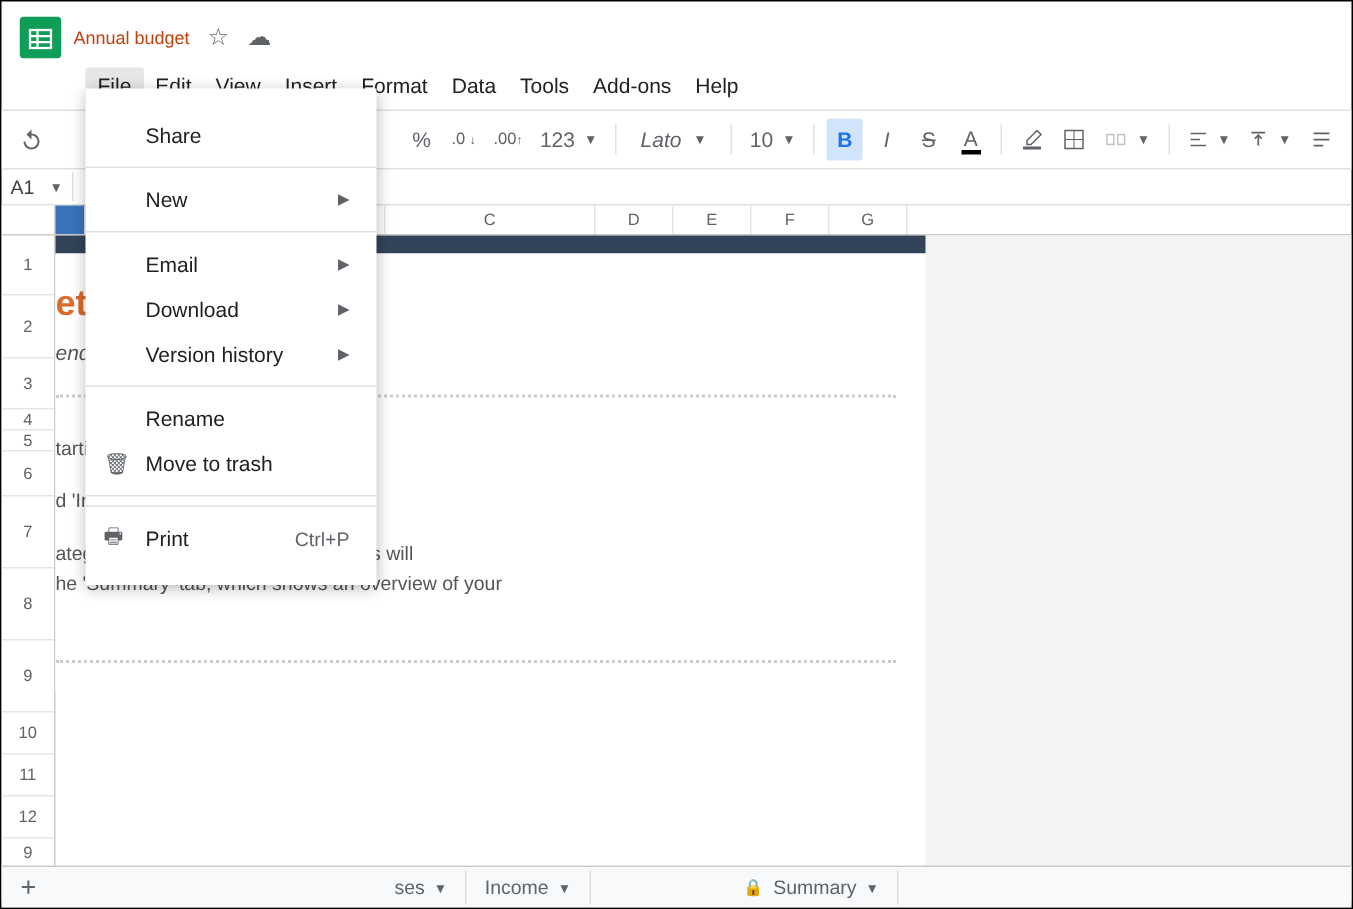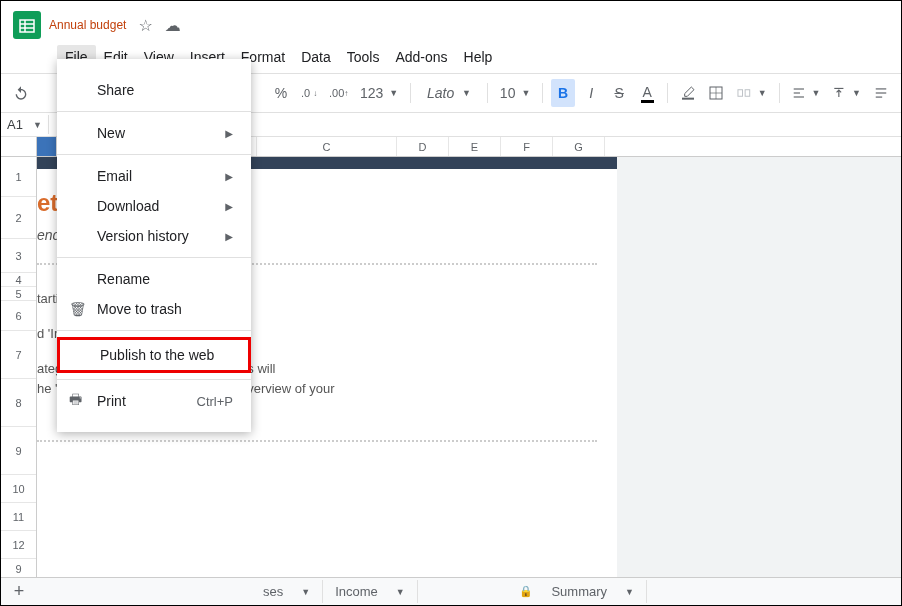--- a/index.html
+++ b/index.html
@@ -51,21 +51,21 @@
 .file-menu { position: absolute; left: 56px; top: 58px; width: 194px; background: #fff; box-shadow: 0 2px 10px rgba(0,0,0,.3); z-index: 100; padding: 16px 0; }
 .file-menu .mi { padding: 7px 18px 7px 40px; font-size: 14px; color: #202124; position: relative; cursor: pointer; display: flex; justify-content: space-between; align-items: center; }
 .file-menu .sep { height: 1px; background: #e0e0e0; margin: 6px 0; }
 .mi .arrow { font-size: 10px; color: #5f6368; }
 .mi .shortcut { color: #5f6368; font-size: 13px; }
 .mi .left-icon { position: absolute; left: 12px; color: #5f6368; font-size: 14px; }
 .highlight-box { border: 3px solid #e00; }
 
 .tabs { position: absolute; bottom: 0; left: 0; right: 0; height: 28px; border-top: 1px solid #ccc; display: flex; align-items: center; background: #f8f9fa; }
 .tabs .plus { width: 36px; text-align: center; font-size: 18px; color: #5f6368; }
-.tabs .tab { padding: 4px 12px; font-size: 13px; color: #5f6368; border-right: 1px solid #e0e0e0; display: flex; align-items: center; gap: 18px; }
+.tabs .tab { padding: 4px 12px; font-size: 13px; color: #5f6368; border-right: 1px solid #e0e0e0; display: flex; align-items: center; gap: 6px; }
 .tabs .tab .dd { font-size: 9px; }
 .lock { font-size: 11px; }
 
 .gray-bg { position: absolute; top: 20px; left: 580px; right: 0; bottom: 0; background: #f1f3f4; }
 </style>
 </head>
 <body>
 
 <div class="topbar">
   <div class="logo">
@@ -256,23 +256,20 @@
     </div>
   <div class="sep"></div>
   <div class="mi">
       <span>Rename</span>
     </div>
   <div class="mi">
       <span class="left-icon">🗑</span>
       <span>Move to trash</span>
     </div>
   <div class="sep"></div>
-  <div class="mi highlight-box">
-      <span>Publish to the web</span>
-    </div>
   <div class="sep"></div>
   <div class="mi">
       <span class="left-icon">🖶</span>
       <span>Print</span>
       <span class="shortcut">Ctrl+P</span>
     </div>
 </div>
 
 <div class="tabs">
   <div class="plus">+</div>

